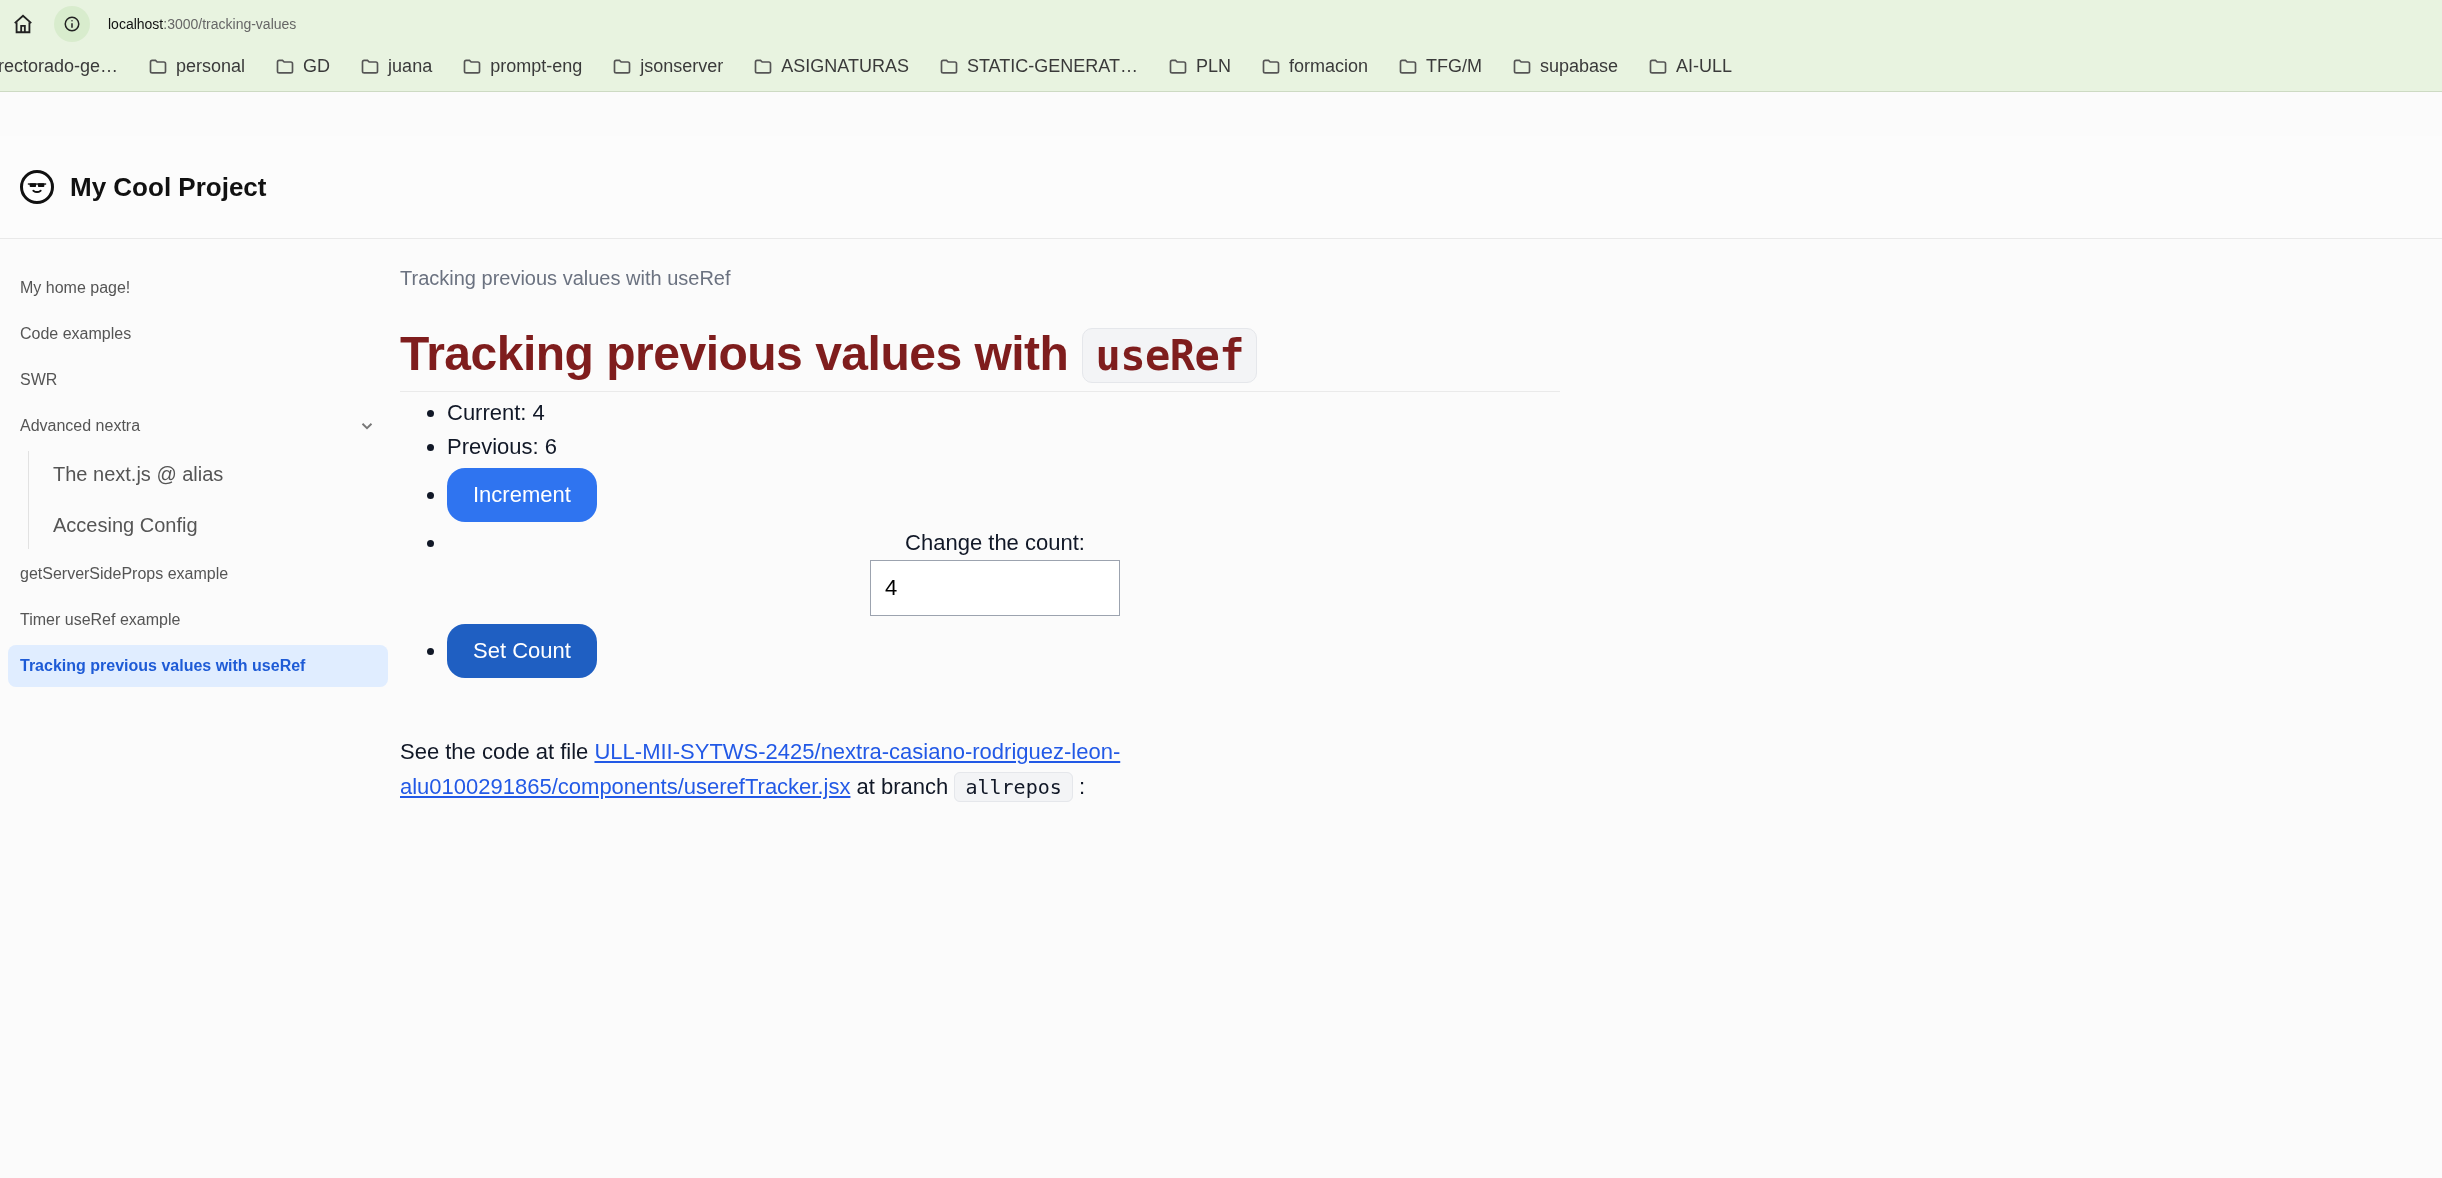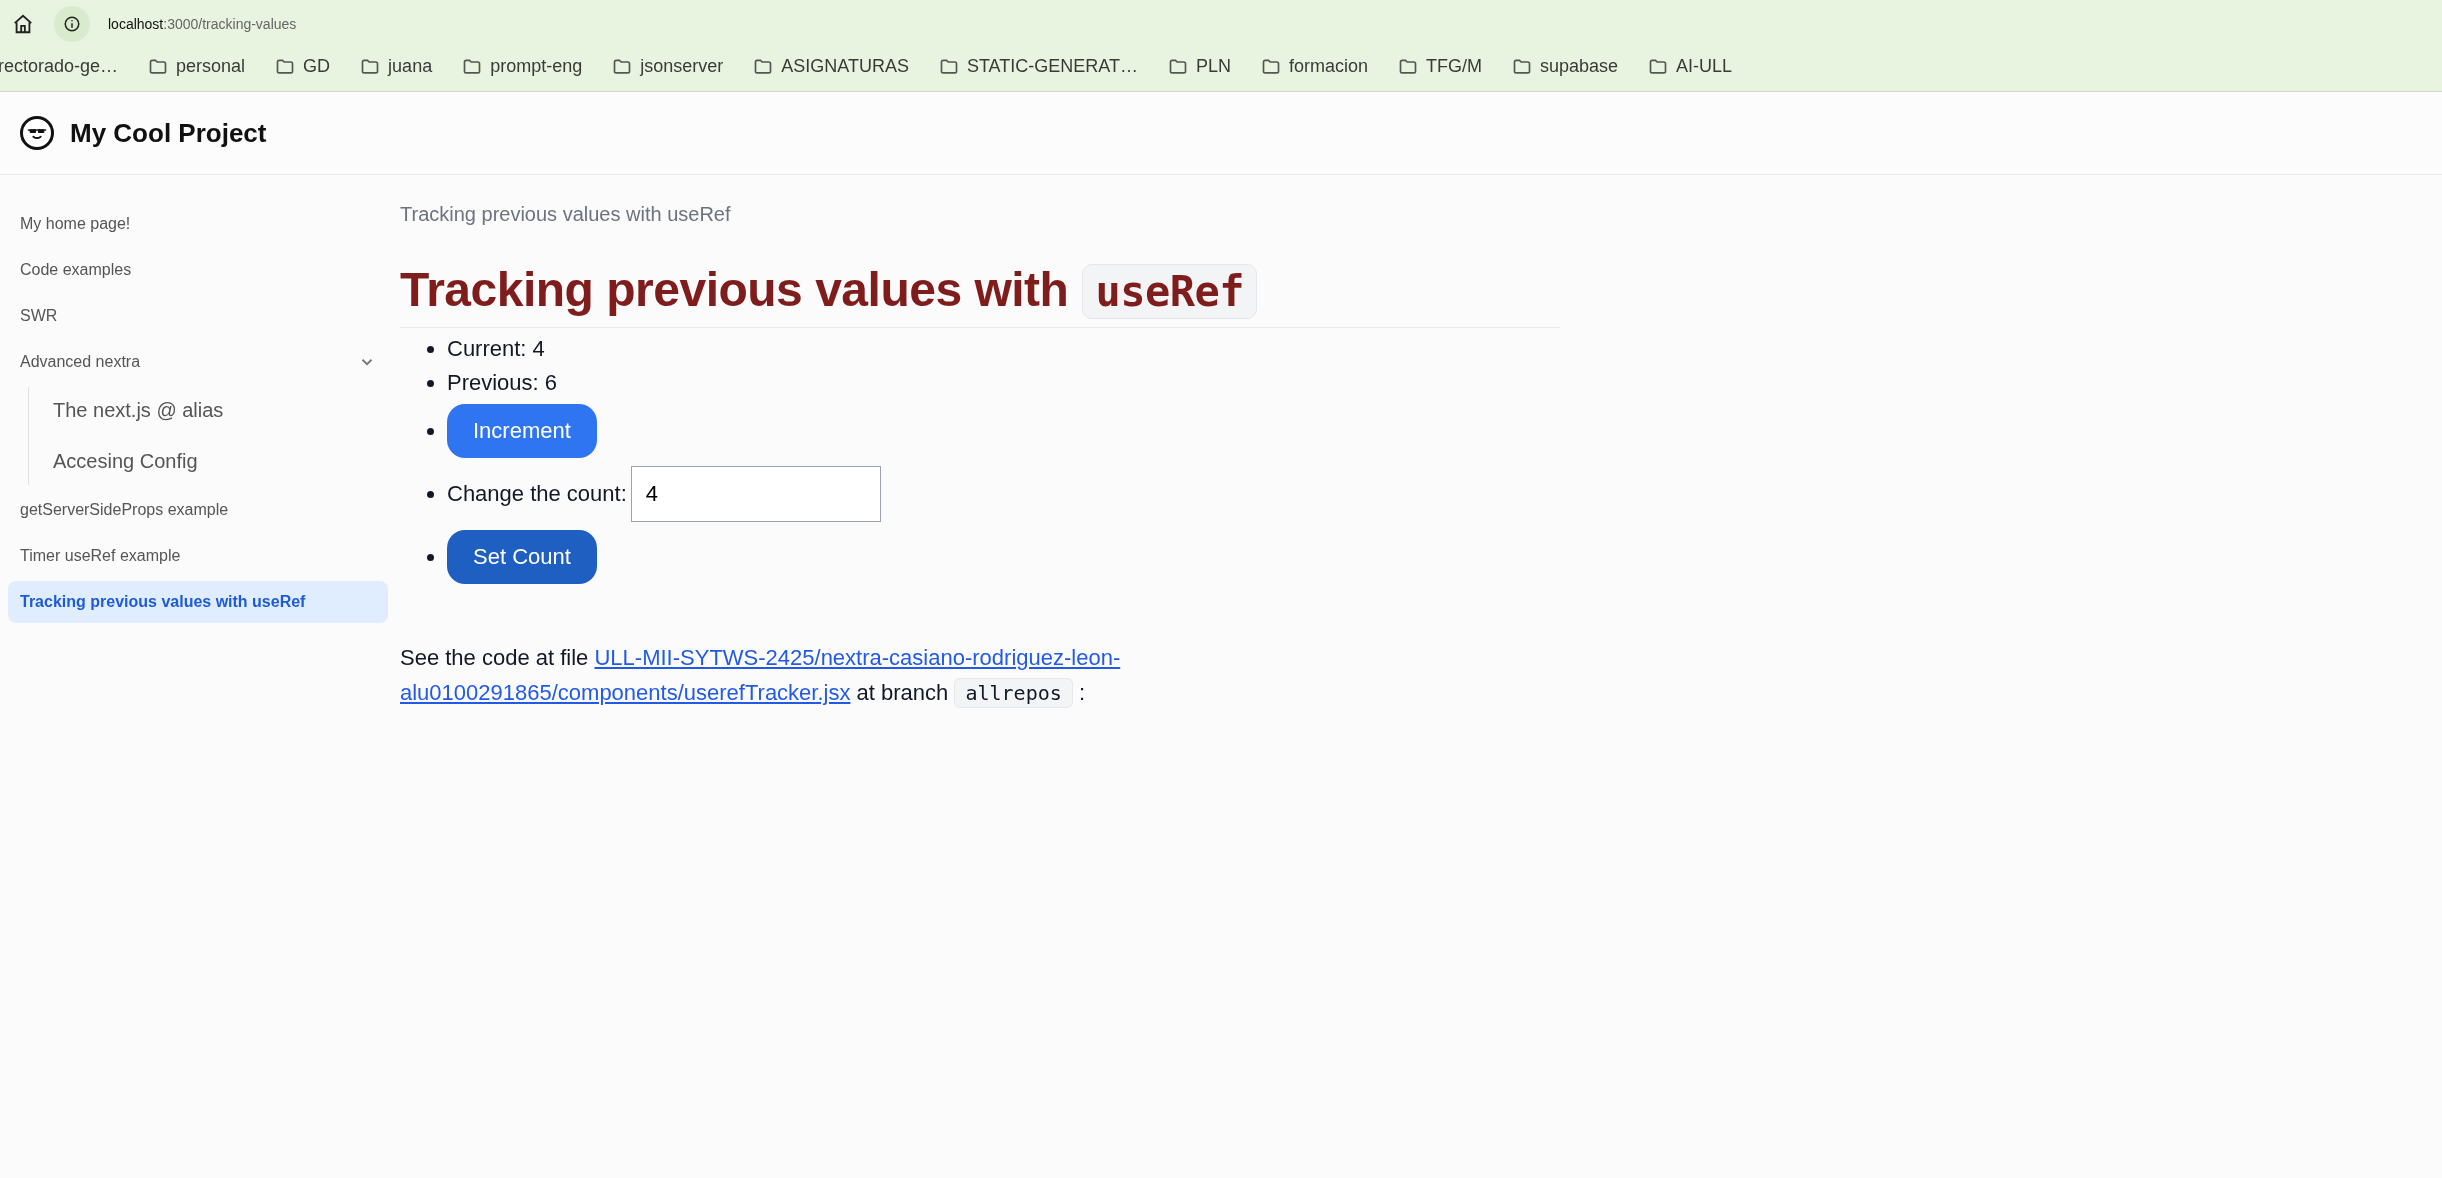--- a/index.html
+++ b/index.html
@@ -11,21 +11,21 @@
     .home-icon { width: 26px; height: 26px; display: flex; align-items: center; justify-content: center; color: #222; }
     .info-pill { width: 36px; height: 36px; border-radius: 50%; background: #d8eccd; display: flex; align-items: center; justify-content: center; color: #222; }
     .addr-text { font-size: 14px; color: #111; }
     .addr-text .port-path { color: #666; }
     .bookmarks-row { display: flex; align-items: center; gap: 30px; padding: 4px 0 14px 0; border-bottom: 1px solid #cddac3; overflow: hidden; white-space: nowrap; }
     .bookmark { display: flex; align-items: center; gap: 8px; color: #3a3a3a; font-size: 18px; cursor: pointer; }
     .bookmark .folder-icon { color: #555; }
     .bookmark.truncated { margin-left: -2px; }
 
     
-    .app-header { display: flex; align-items: center; gap: 16px; padding: 24px 20px; border-bottom: 1px solid #e9e9e9; background: #fcfcfc; }
+    .app-header { display: flex; align-items: center; gap: 16px; padding: 34px 20px; border-bottom: 1px solid #e9e9e9; background: #fcfcfc; margin-top: 44px; }
     .logo-icon { width: 34px; height: 34px; border: 3px solid #111; border-radius: 50%; display: flex; align-items: center; justify-content: center; background: #fff; }
     .logo-icon svg { width: 22px; height: 22px; }
     .project-title { font-size: 26px; font-weight: 800; color: #111; }
 
     
     .layout { display: flex; }
     .sidebar { width: 400px; padding: 28px 12px 28px 8px; }
     .content { flex: 1; padding: 28px 40px 40px 0; max-width: 1200px; }
 
     
@@ -37,21 +37,21 @@
 
     
     .breadcrumb-line { color: #6b7280; font-size: 20px; margin-bottom: 36px; }
     h1.page-title { font-size: 48px; font-weight: 800; color: #7f1d1d; letter-spacing: -0.5px; display: flex; align-items: baseline; gap: 14px; flex-wrap: wrap; border-bottom: 1px solid #eaeaea; padding-bottom: 8px; margin-bottom: 4px; }
     h1.page-title .code-box { font-family: ui-monospace, SFMono-Regular, Menlo, Monaco, monospace; font-size: 42px; background: #f3f4f6; border: 1px solid #e5e7eb; border-radius: 10px; padding: 2px 12px; }
 
     ul.demo-list { list-style: disc; padding-left: 30px; color: #111827; font-size: 22px; }
     ul.demo-list li { margin: 8px 17px; }
     .btn { display: inline-block; background: #2f74f0; color: #fff; border: none; border-radius: 18px; padding: 14px 26px; font-size: 22px; cursor: pointer; }
     .btn.darker { background: #1f5fc2; }
-    .count-row { display: flex; align-items: center; gap: 4px; }
+    .count-row { display: flex; align-items: center; gap: 4px; flex-direction: column; }
     .count-input { width: 250px; height: 56px; border: 1px solid #9ca3af; font-size: 22px; padding: 0 14px; background: #fff; }
 
     .para { font-size: 22px; color: #111827; margin-top: 56px; line-height: 1.6; }
     .para a { color: #2259e6; text-decoration: underline; }
     .inline-code { font-family: ui-monospace, SFMono-Regular, Menlo, Monaco, monospace; background: #f3f4f6; border: 1px solid #e5e7eb; border-radius: 6px; padding: 2px 10px; font-size: 20px; }
 
     svg { display: block; }
   </style>
 </head>
 <body>

